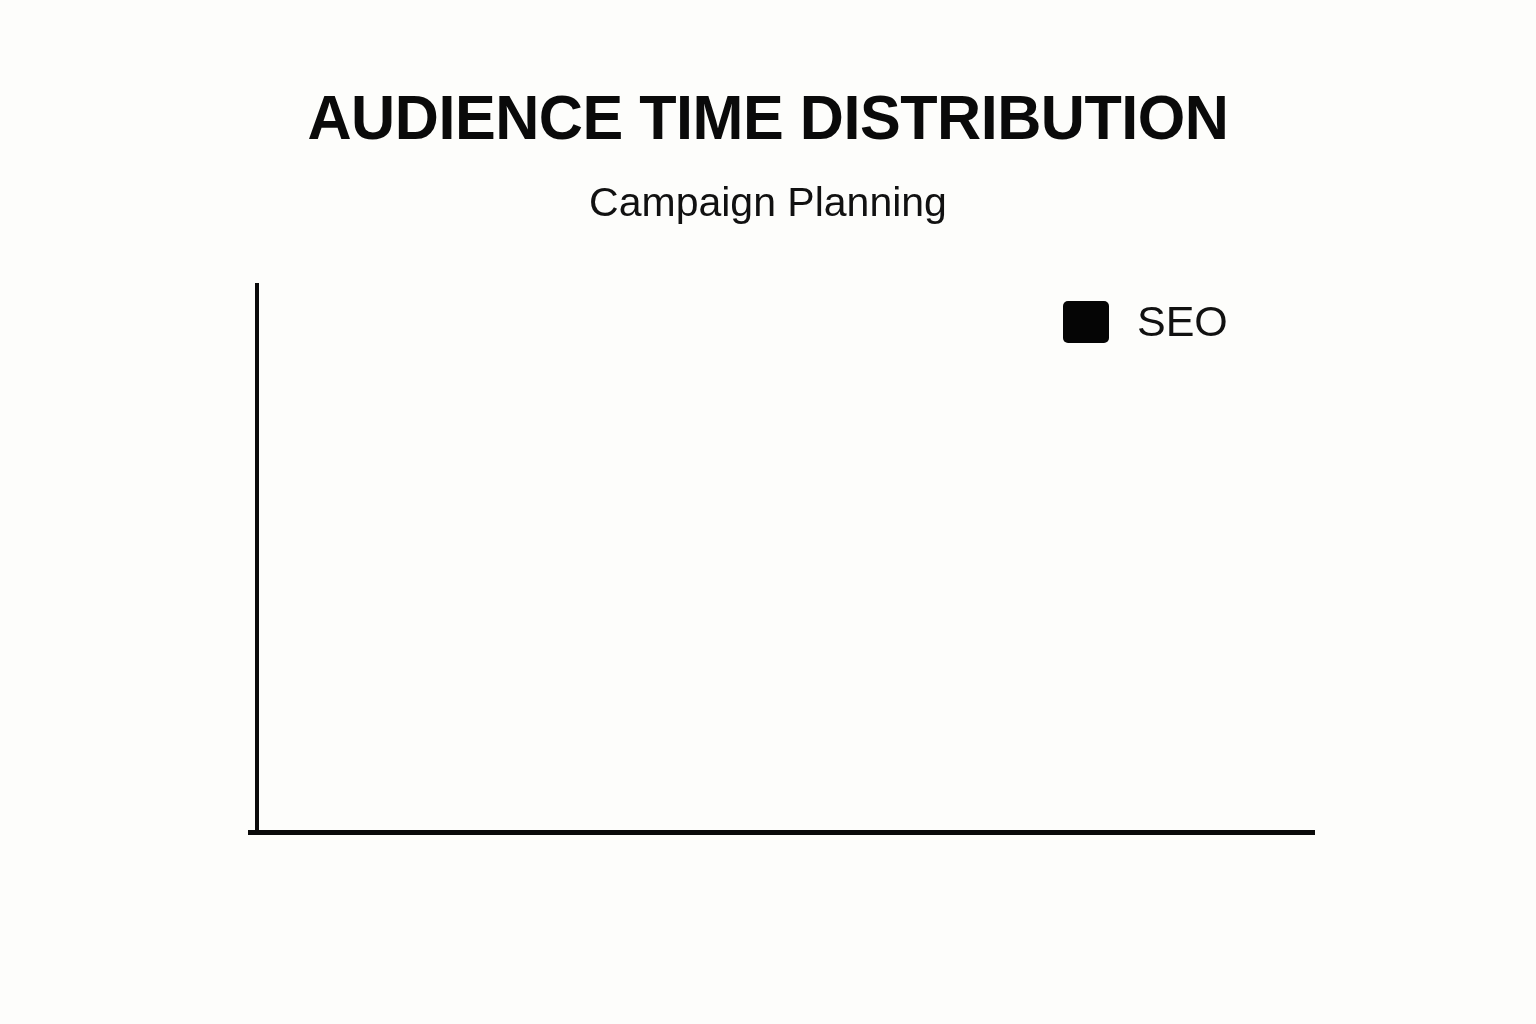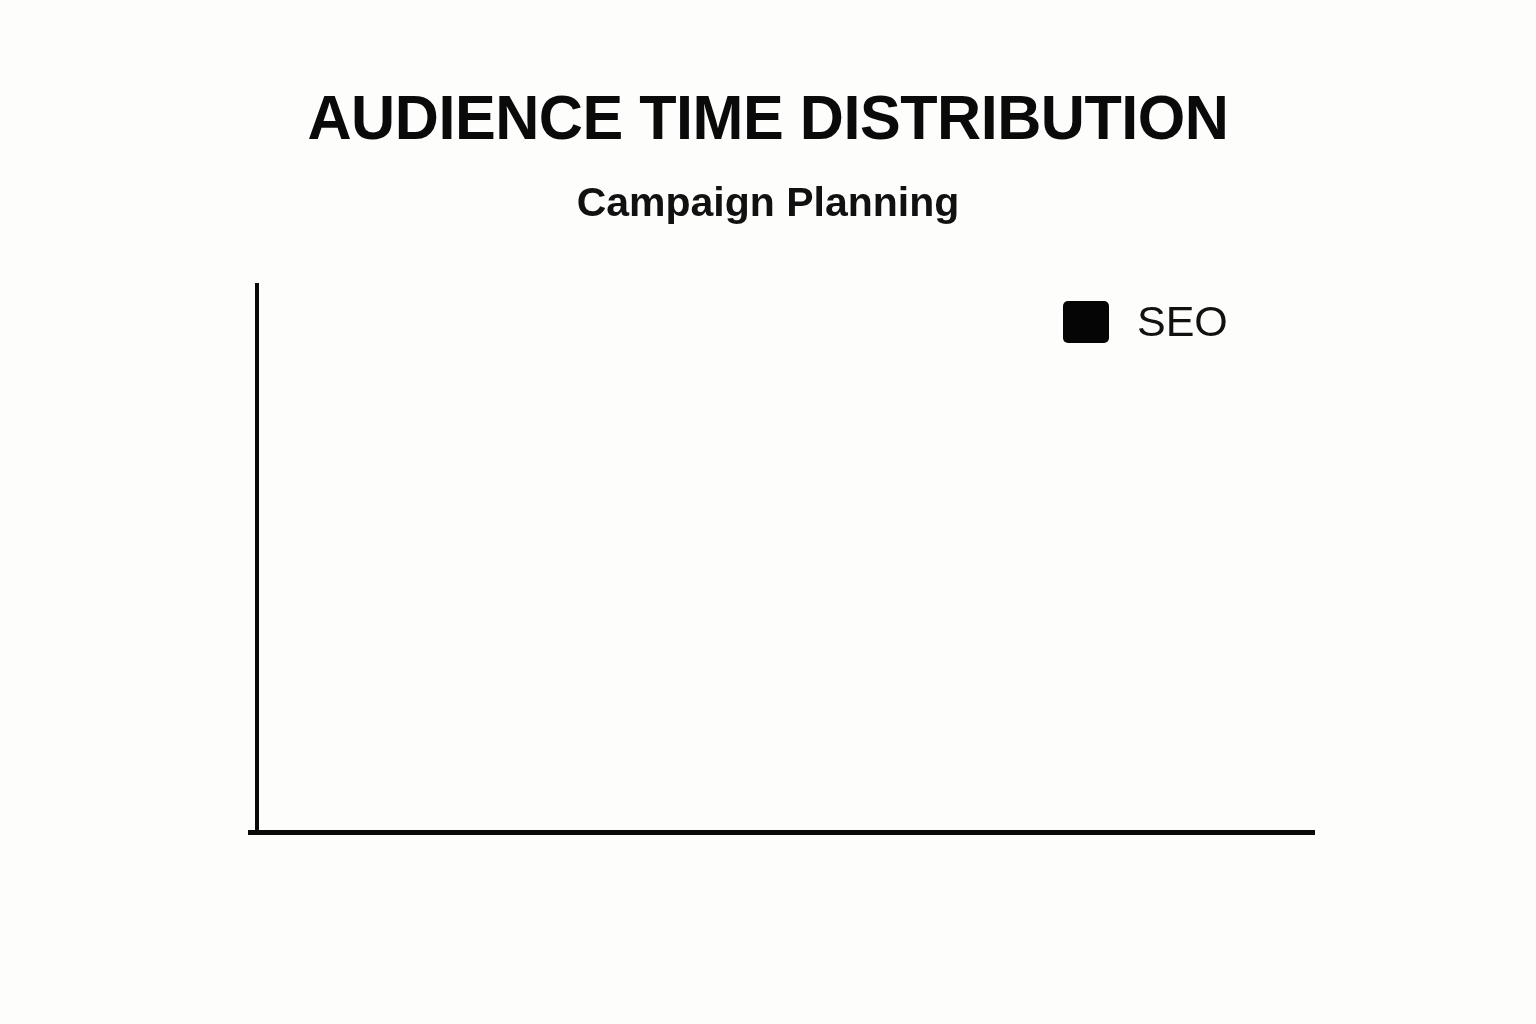--- a/index.html
+++ b/index.html
@@ -35,21 +35,21 @@
     transform-origin: center top;
     white-space: nowrap;
   }
   #chart-subtitle {
     position: absolute;
     left: 0;
     top: 182px;
     width: 1536px;
     text-align: center;
     font-size: 41px;
-    font-weight: 700;
+    font-weight: 400;
     color: #111111;
     line-height: 1;
     white-space: nowrap;
   }
 
   
   #y-axis-spine {
     position: absolute;
     left: 255px;
     top: 283px;

